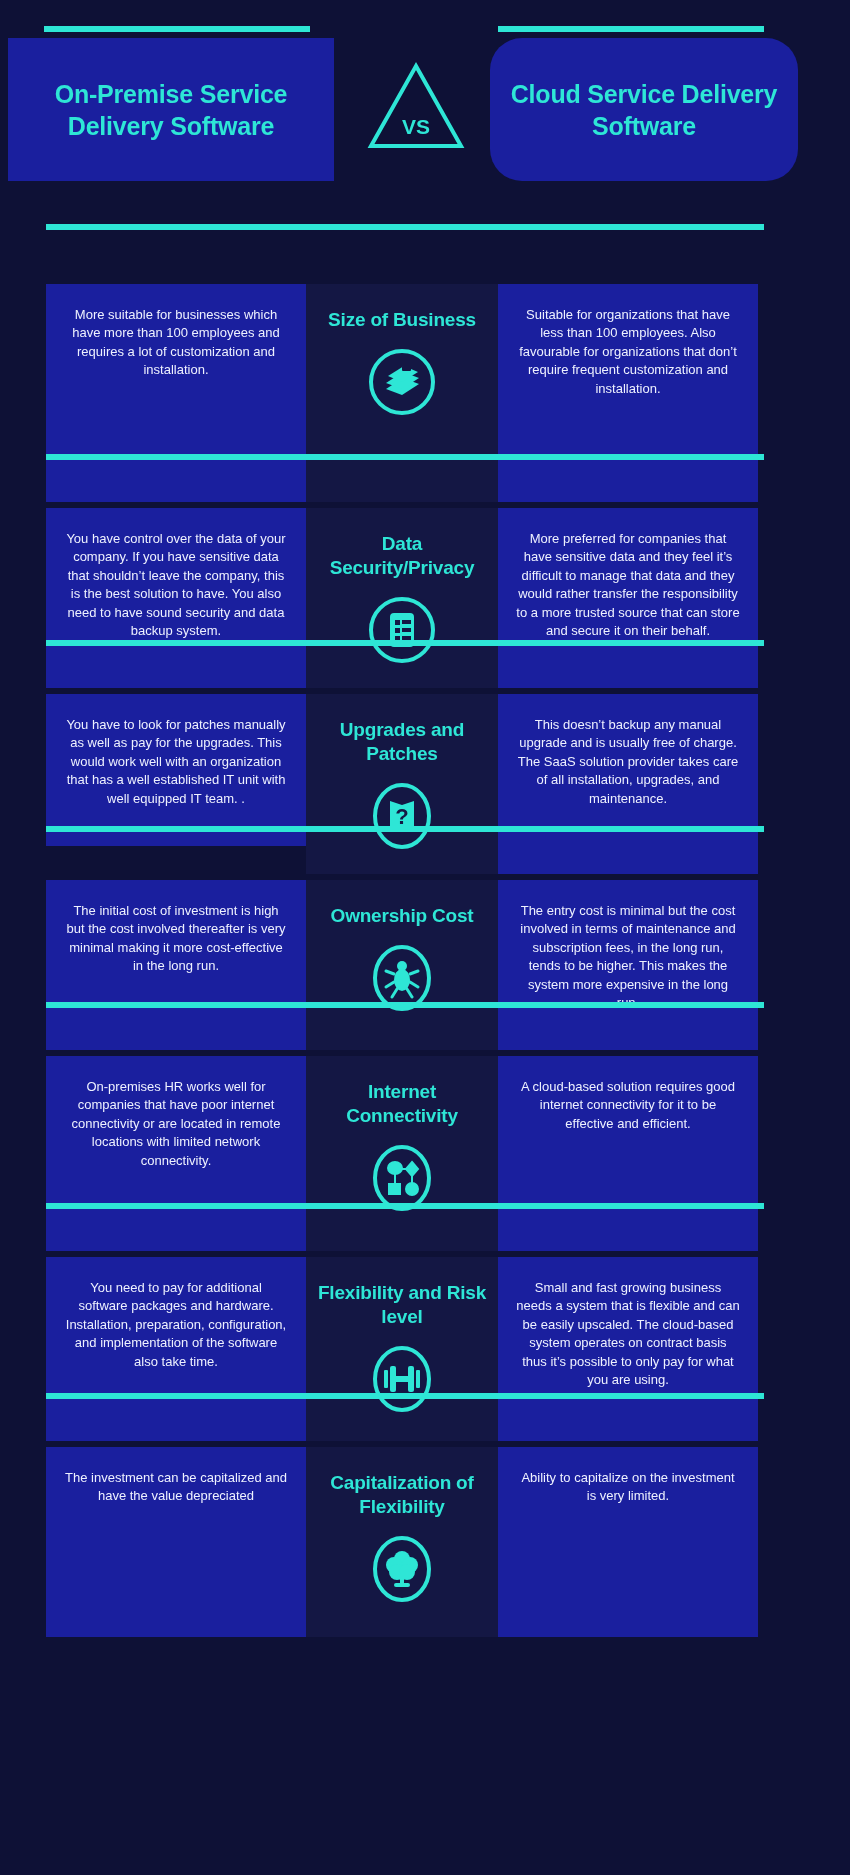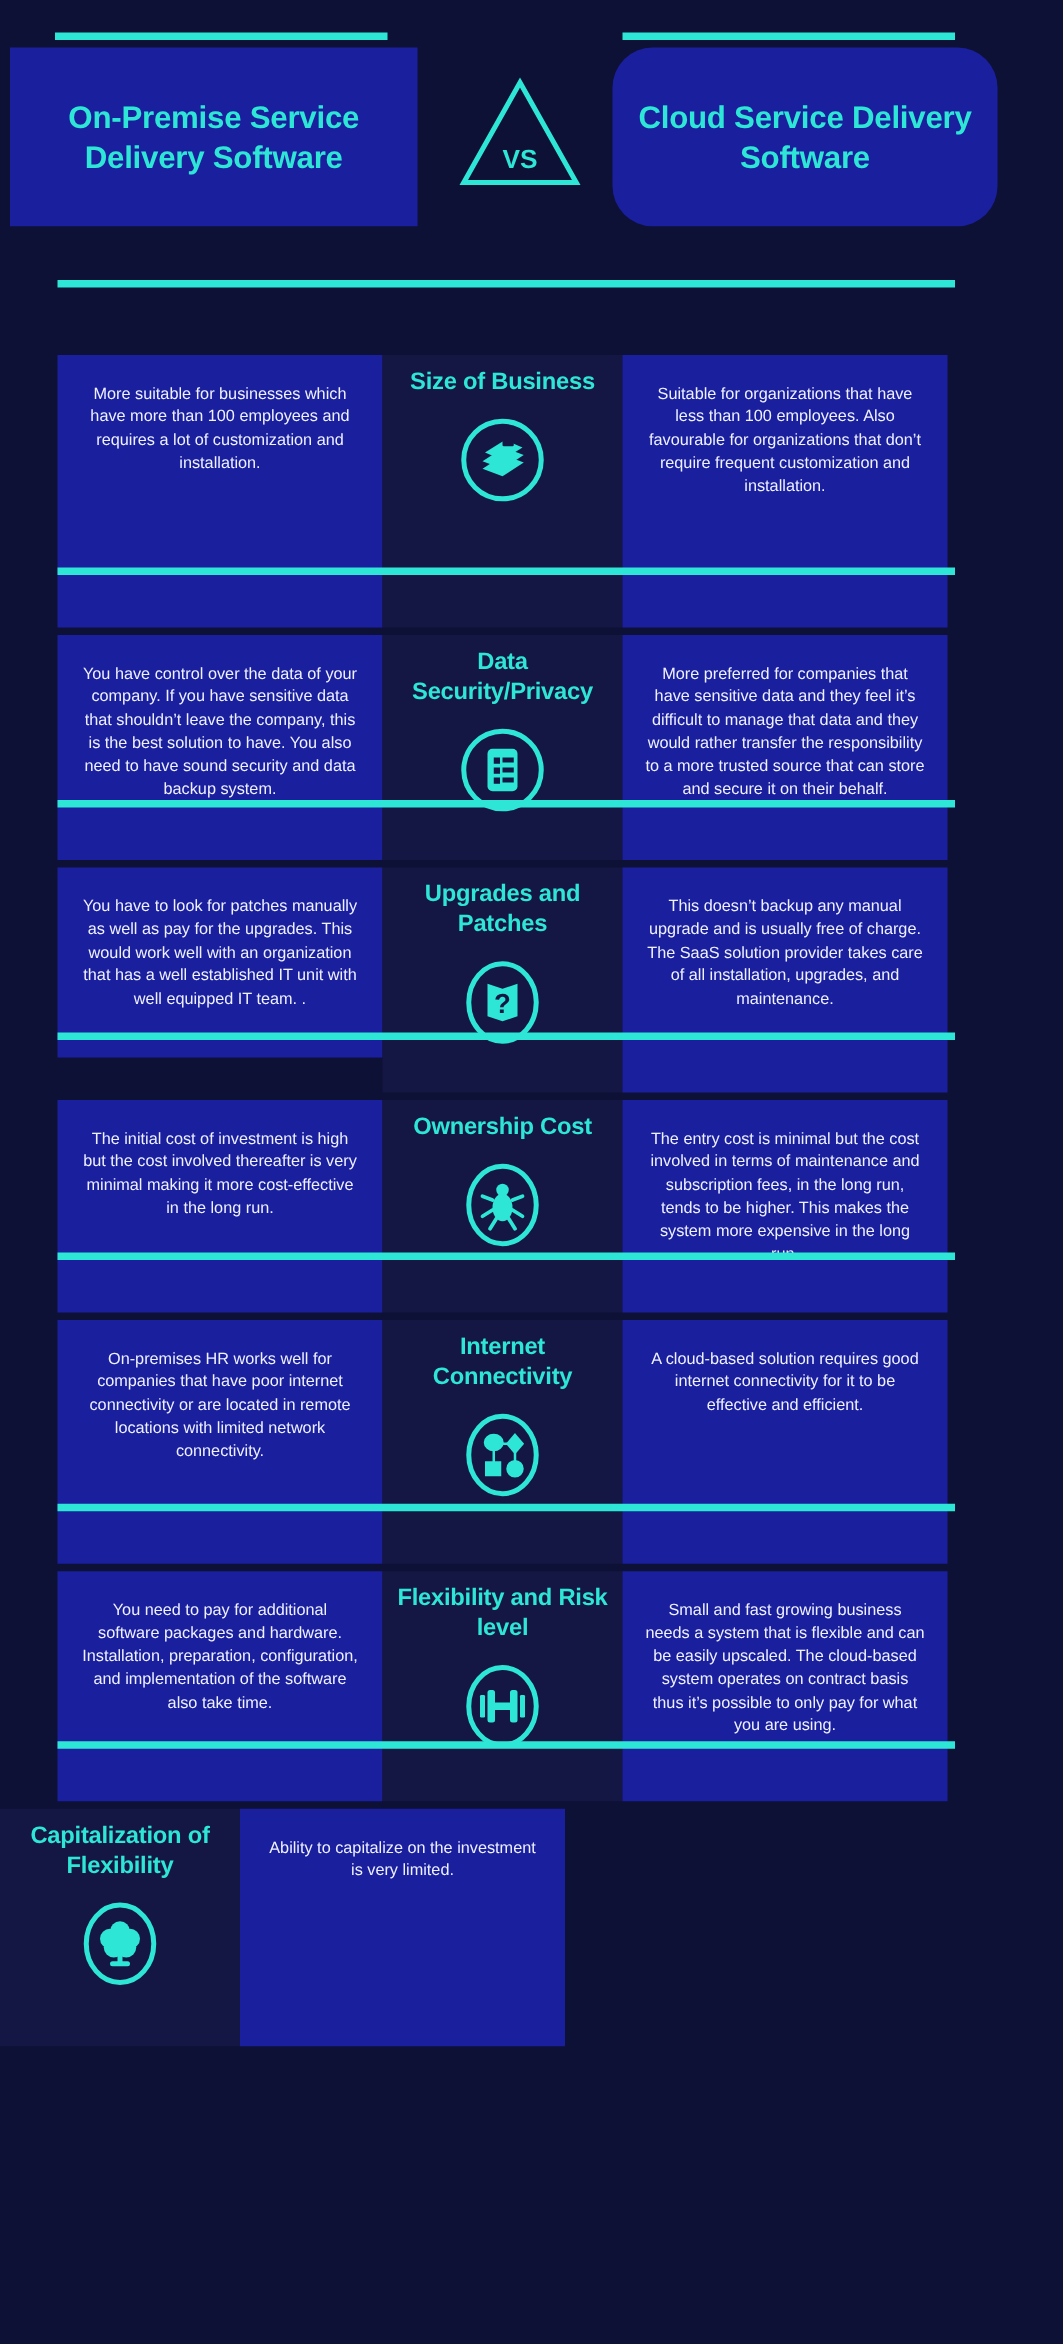--- a/index.html
+++ b/index.html
@@ -98,21 +98,21 @@
     line-height:1.42;
     text-align:center;
     padding:22px 18px 14px 18px;
   }
   .feature-title{
     color:#2ee6d6;
     font-weight:bold;
     font-size:19px;
     line-height:1.25;
     text-align:center;
-    padding:10px 8px 0 8px;
+    padding:24px 8px 0 8px;
     letter-spacing:-0.2px;
   }
   .icon-wrap{
     margin-top:14px;
   }
   .icon-wrap svg{display:block;}
 </style>
 </head>
 <body>
 
@@ -300,20 +300,23 @@
         </div>
         <div class="cell cell-right" style="height:184px">
           <div class="body-text">Small and fast growing business needs a system that is flexible and can  be easily upscaled. The cloud-based system operates on contract basis  thus it’s possible to only pay for what you are using.</div>
         </div>
       </div>
     </div>
 
     <div class="row" style="height:196px">
       <div class="sep"></div>
       <div class="row-inner" style="height:196px">
+        <div class="cell cell-left" style="height:190px">
+          <div class="body-text">The investment can be capitalized and have the value depreciated</div>
+        </div>
         <div class="cell cell-mid" style="height:190px">
           <div class="feature-title">Capitalization of Flexibility</div>
           <div class="icon-wrap">
             <svg width="72" height="72" viewBox="0 0 72 72">
               <ellipse cx="36" cy="36" rx="27" ry="31" fill="none" stroke="#2ee6d6" stroke-width="4"></ellipse>
               <g fill="#2ee6d6">
                 <circle cx="36" cy="26" r="8"></circle>
                 <circle cx="28" cy="32" r="8"></circle>
                 <circle cx="44" cy="32" r="8"></circle>
                 <circle cx="31" cy="39" r="8"></circle>

